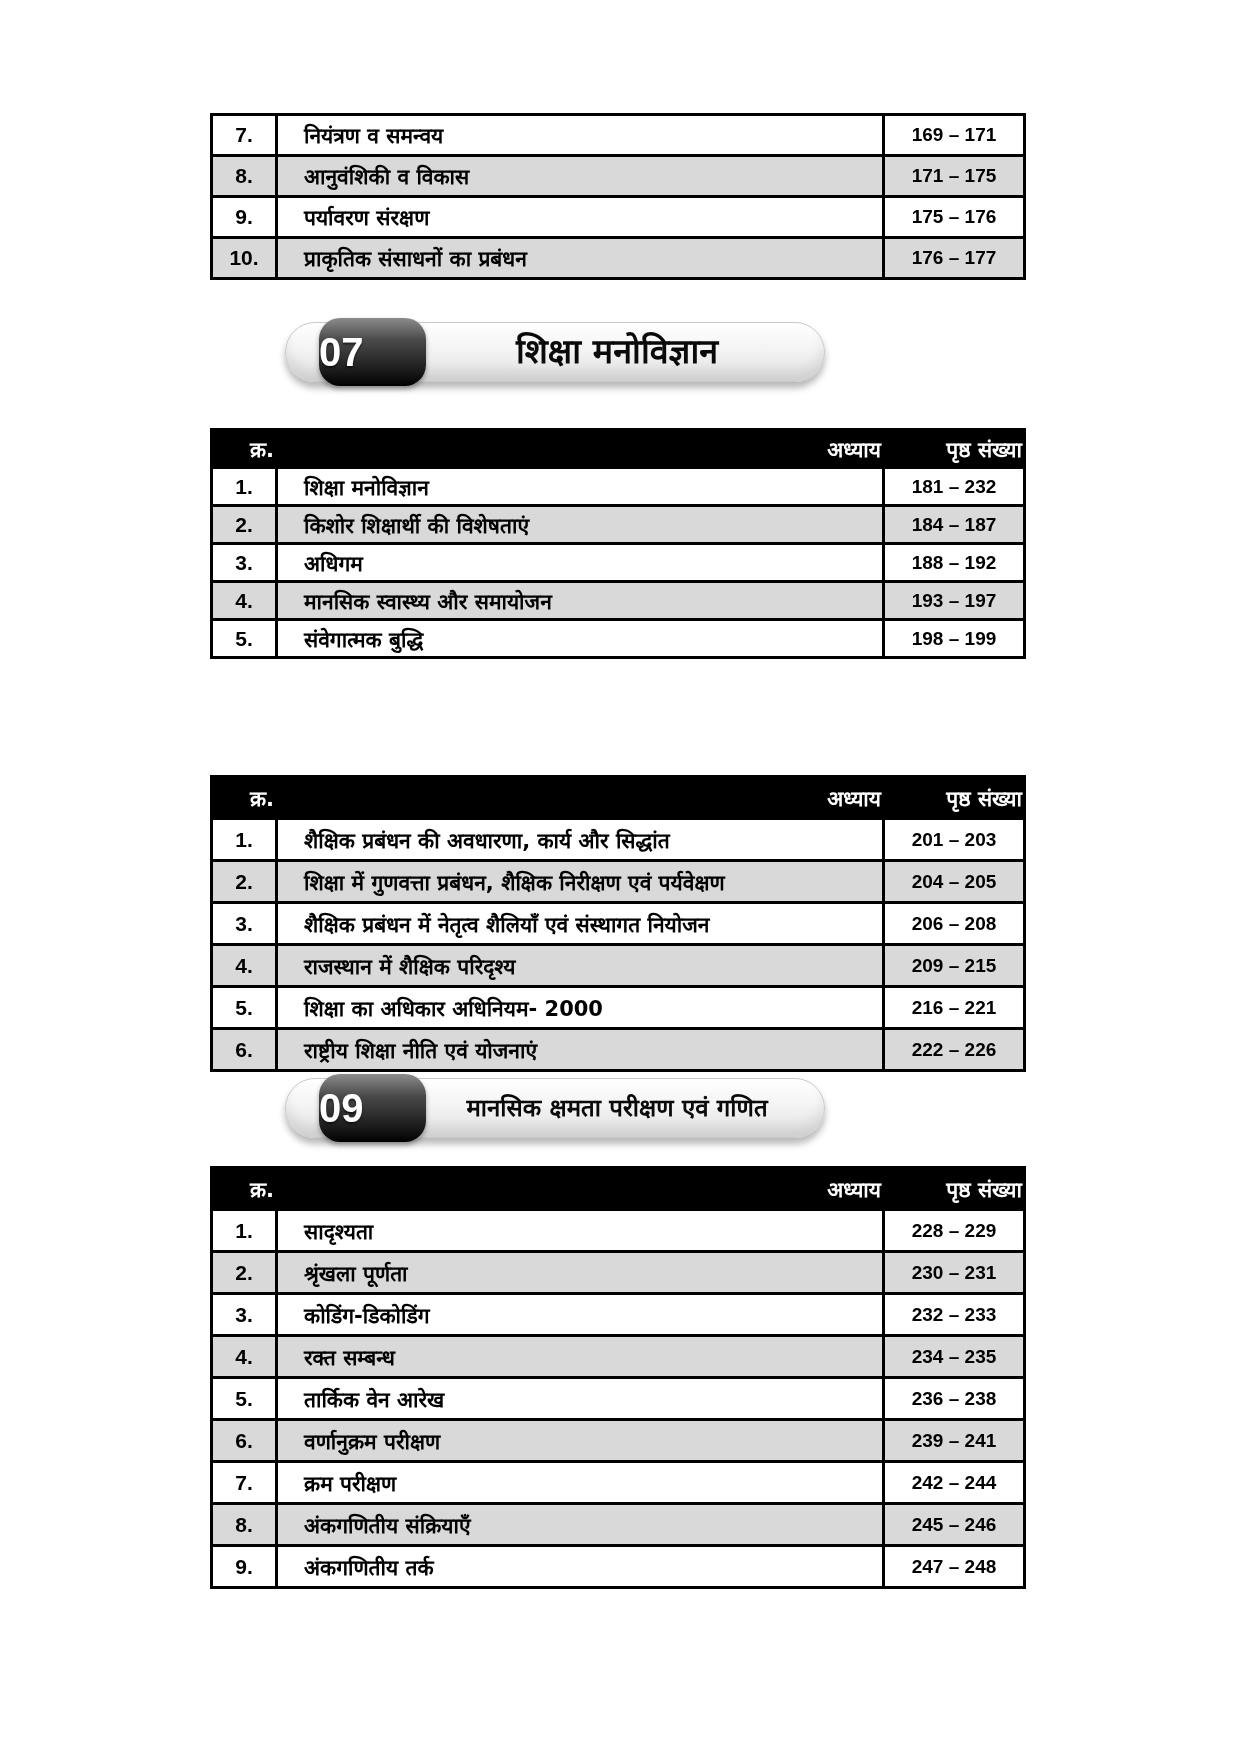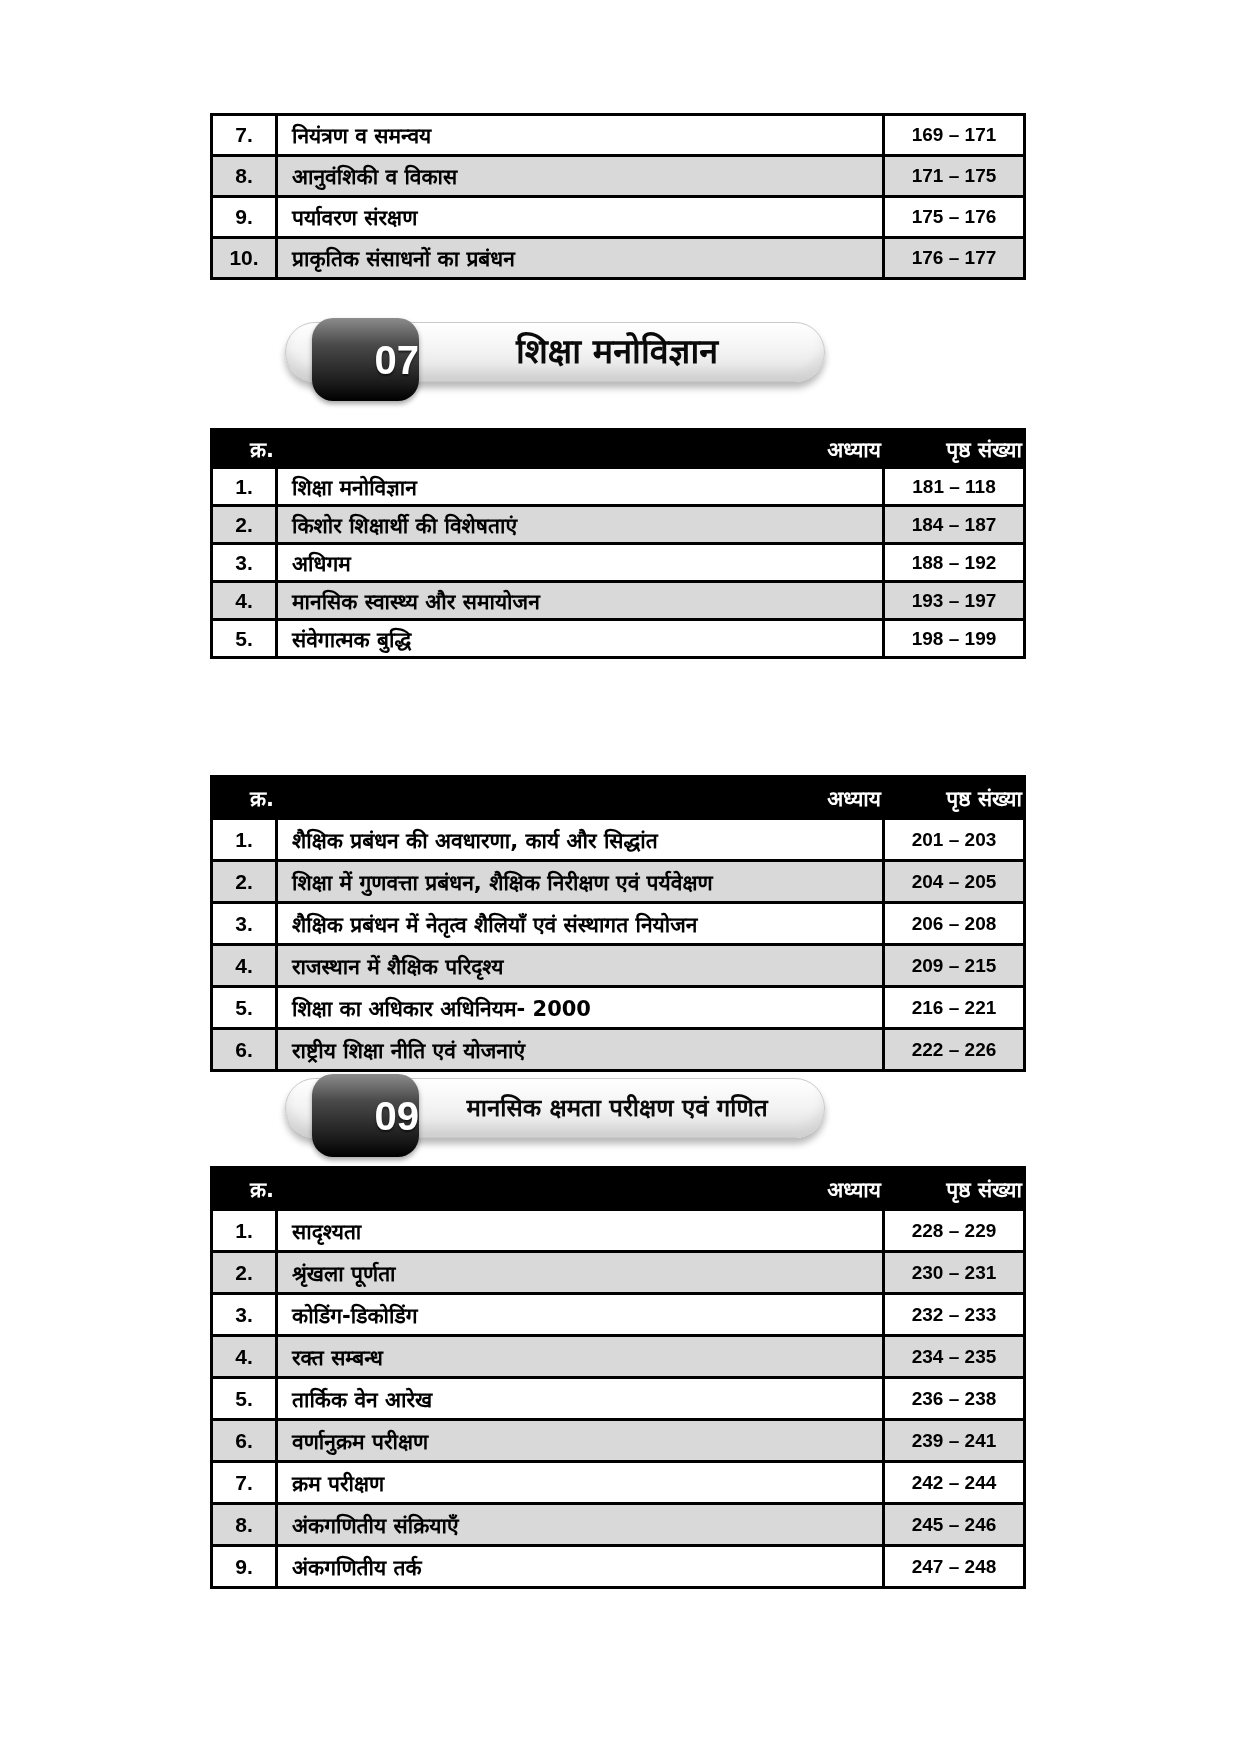--- a/index.html
+++ b/index.html
@@ -25,21 +25,21 @@
   }
   .toc-table tbody tr:nth-child(even){background:var(--color-stripe_row_bg,#d9d9d9);}
   col.c-sn{width:65px;}
   col.c-ch{width:607px;}
   col.c-pg{width:141px;}
   td.sn{
     text-align:center;font-weight:bold;font-size:21px;
     font-family:"Liberation Sans","DejaVu Sans",sans-serif;
   }
   td.ch{
-    text-align:left;padding-left:14px;font-weight:bold;font-size:21px;
+    text-align:left;padding-left:26px;font-weight:bold;font-size:21px;
     font-family:"DejaVu Sans",sans-serif;
   }
   td.pg{
     text-align:center;font-weight:bold;font-size:19px;
     font-family:"Liberation Sans","DejaVu Sans",sans-serif;
   }
   .t1{top:113px;}  .t1 td{height:36px;}
   .t2{top:428px;}  .t2 td,.t2 th{height:33px;}
   .t3{top:775px;}  .t3 td,.t3 th{height:37px;}
   .t4{top:1166px;} .t4 td,.t4 th{height:37px;}
@@ -47,24 +47,24 @@
   
   .section-header{position:absolute;left:75px;width:540px;height:60px;}
   .sh-07{top:322px;} .sh-08{top:690px;} .sh-09{top:1078px;}
   .pill{
     position:absolute;inset:0;border-radius:30px;
     background:linear-gradient(180deg,#ffffff 0%,#f4f4f4 45%,#e0e0e0 100%);
     border:1px solid #c9c9c9;
     box-shadow:0 6px 7px rgba(0,0,0,0.28), inset 0 -10px 12px rgba(0,0,0,0.08);
   }
   .badge{
-    position:absolute;left:27px;top:-4px;width:107px;height:83px;border-radius:21px;
+    position:absolute;left:34px;top:-4px;width:107px;height:68px;border-radius:21px;
     background:linear-gradient(180deg,#8c8c8c 0%,#4a4a4a 32%,#1b1b1b 78%,#000 100%);
     box-shadow:0 3px 5px rgba(0,0,0,0.35);
-    display:flex;align-items:center;justify-content:flex-end;
+    display:flex;align-items:center;justify-content:flex-start;
   }
   .badge span{
     color:var(--color-badge_text,#fff);font-weight:bold;font-size:40px;line-height:1;
     font-family:"Liberation Sans","DejaVu Sans",sans-serif;
     text-shadow:0 2px 2px rgba(0,0,0,0.55);
   }
   .section-title{
     position:absolute;left:140px;right:16px;top:0;bottom:4px;
     display:flex;align-items:center;justify-content:center;
     font-weight:bold;color:#0a0a0a;font-size:34px;white-space:nowrap;
@@ -126,21 +126,21 @@
         <tr>
           <th>क्र.</th>
           <th>अध्याय</th>
           <th>पृष्ठ संख्या</th>
         </tr>
       </thead>
       <tbody>
         <tr>
           <td class="sn">1.</td>
           <td class="ch">शिक्षा मनोविज्ञान</td>
-          <td class="pg">181 – 118</td>
+          <td class="pg">181 – 232</td>
         </tr>
         <tr>
           <td class="sn">2.</td>
           <td class="ch">किशोर शिक्षार्थी की विशेषताएं</td>
           <td class="pg">184 – 187</td>
         </tr>
         <tr>
           <td class="sn">3.</td>
           <td class="ch">अधिगम</td>
           <td class="pg">188 – 192</td>

